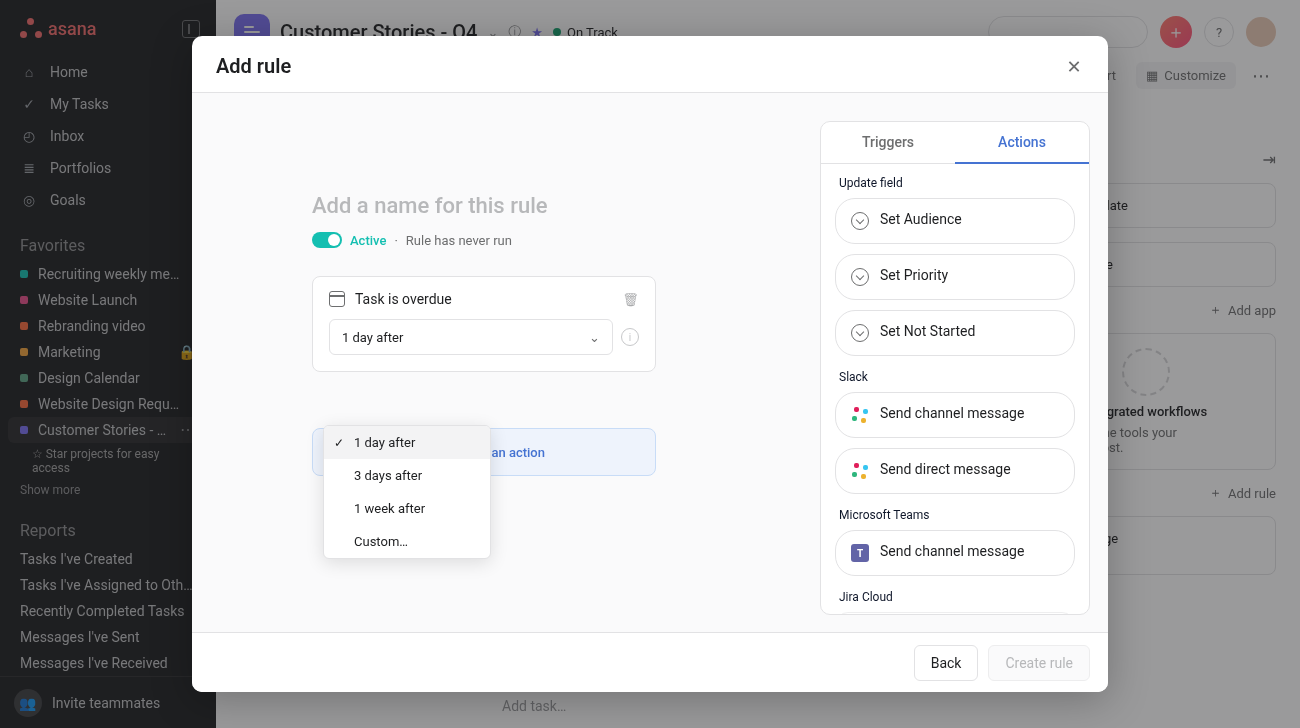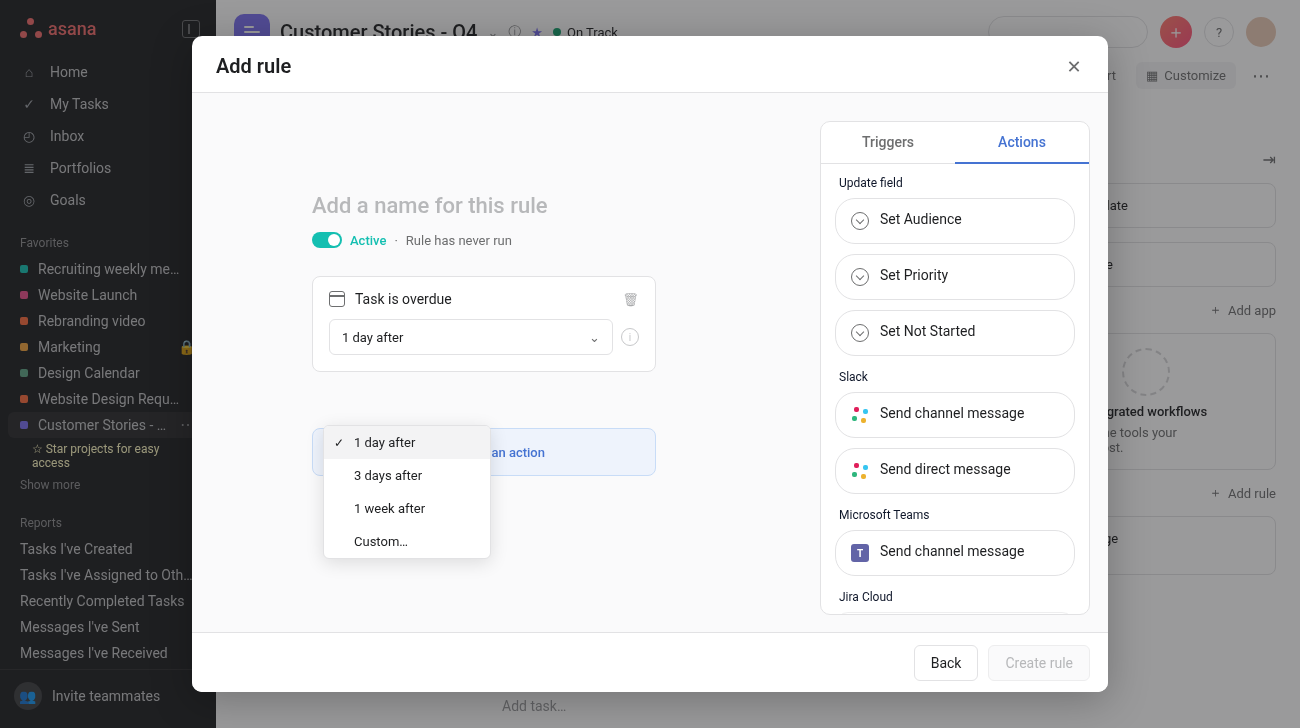--- a/index.html
+++ b/index.html
@@ -44,28 +44,28 @@
   .logo-dots { width:22px; height:22px; position:relative; }
   .logo-dots span { position:absolute; width:7px; height:7px; border-radius:50%; background:#f06a6a; }
   .logo-dots span:nth-child(1){ left:7px; top:0;}
   .logo-dots span:nth-child(2){ left:0; bottom:2px;}
   .logo-dots span:nth-child(3){ right:0; bottom:2px;}
   .collapse-icon { width:18px; height:18px; border:1.5px solid #8e8f91; border-radius:3px; position:relative; opacity:.7;}
   .collapse-icon::before { content:""; position:absolute; left:5px; top:3px; bottom:3px; width:1.5px; background:#8e8f91;}
   .nav-list { padding: 4px 8px; list-style:none; margin:0;}
   .nav-list li { display:flex; align-items:center; gap:12px; padding:7px 12px; border-radius:6px; color:var(--sidebar-text); cursor:pointer;}
   .nav-list li .ico { width:18px; height:18px; display:flex; align-items:center; justify-content:center; color:#9ca0a6; }
-  .section-label { padding: 16px 20px 6px; color: var(--sidebar-text-dim); font-size:12px;}
+  .section-label { padding: 16px 20px 6px; color: var(--sidebar-text-dim); font-size:16px;}
   .fav-list, .report-list { list-style:none; margin:0; padding:0 8px;}
   .fav-list li, .report-list li { display:flex; align-items:center; gap:10px; padding:5px 12px; border-radius:6px; color:var(--sidebar-text); cursor:pointer; position:relative;}
   .fav-list li .dot { width:8px; height:8px; border-radius:2px; flex:0 0 8px;}
   .fav-list li.selected { background: var(--sidebar-bg2);}
   .fav-list li .more { margin-left:auto; color:#8e8f91; font-size:16px; line-height:0;}
   .fav-list li .lock { margin-left:auto; color:#8e8f91; }
-  .star-hint { padding:4px 16px 0 32px; color:#fef9c3; font-size:12px;}
+  .star-hint { padding:4px 16px 0 32px; color:#a3a3a3; font-size:12px;}
   .show-more { padding:8px 20px; color:#8e8f91; font-size:12px; cursor:pointer;}
   .sidebar-bottom { margin-top:auto; padding:12px 14px 18px; display:flex; align-items:center; gap:10px; border-top:1px solid #2e2f31;}
   .avatar-circle { width:28px; height:28px; border-radius:50%; background:#3d3e41; display:flex; align-items:center; justify-content:center; color:#c0c1c3;}
   .ellipsis { white-space:nowrap; overflow:hidden; text-overflow:ellipsis;}
 
   
   .content {
     position:absolute; left:216px; right:0; top:0; bottom:0;
     background:#fff;
   }

